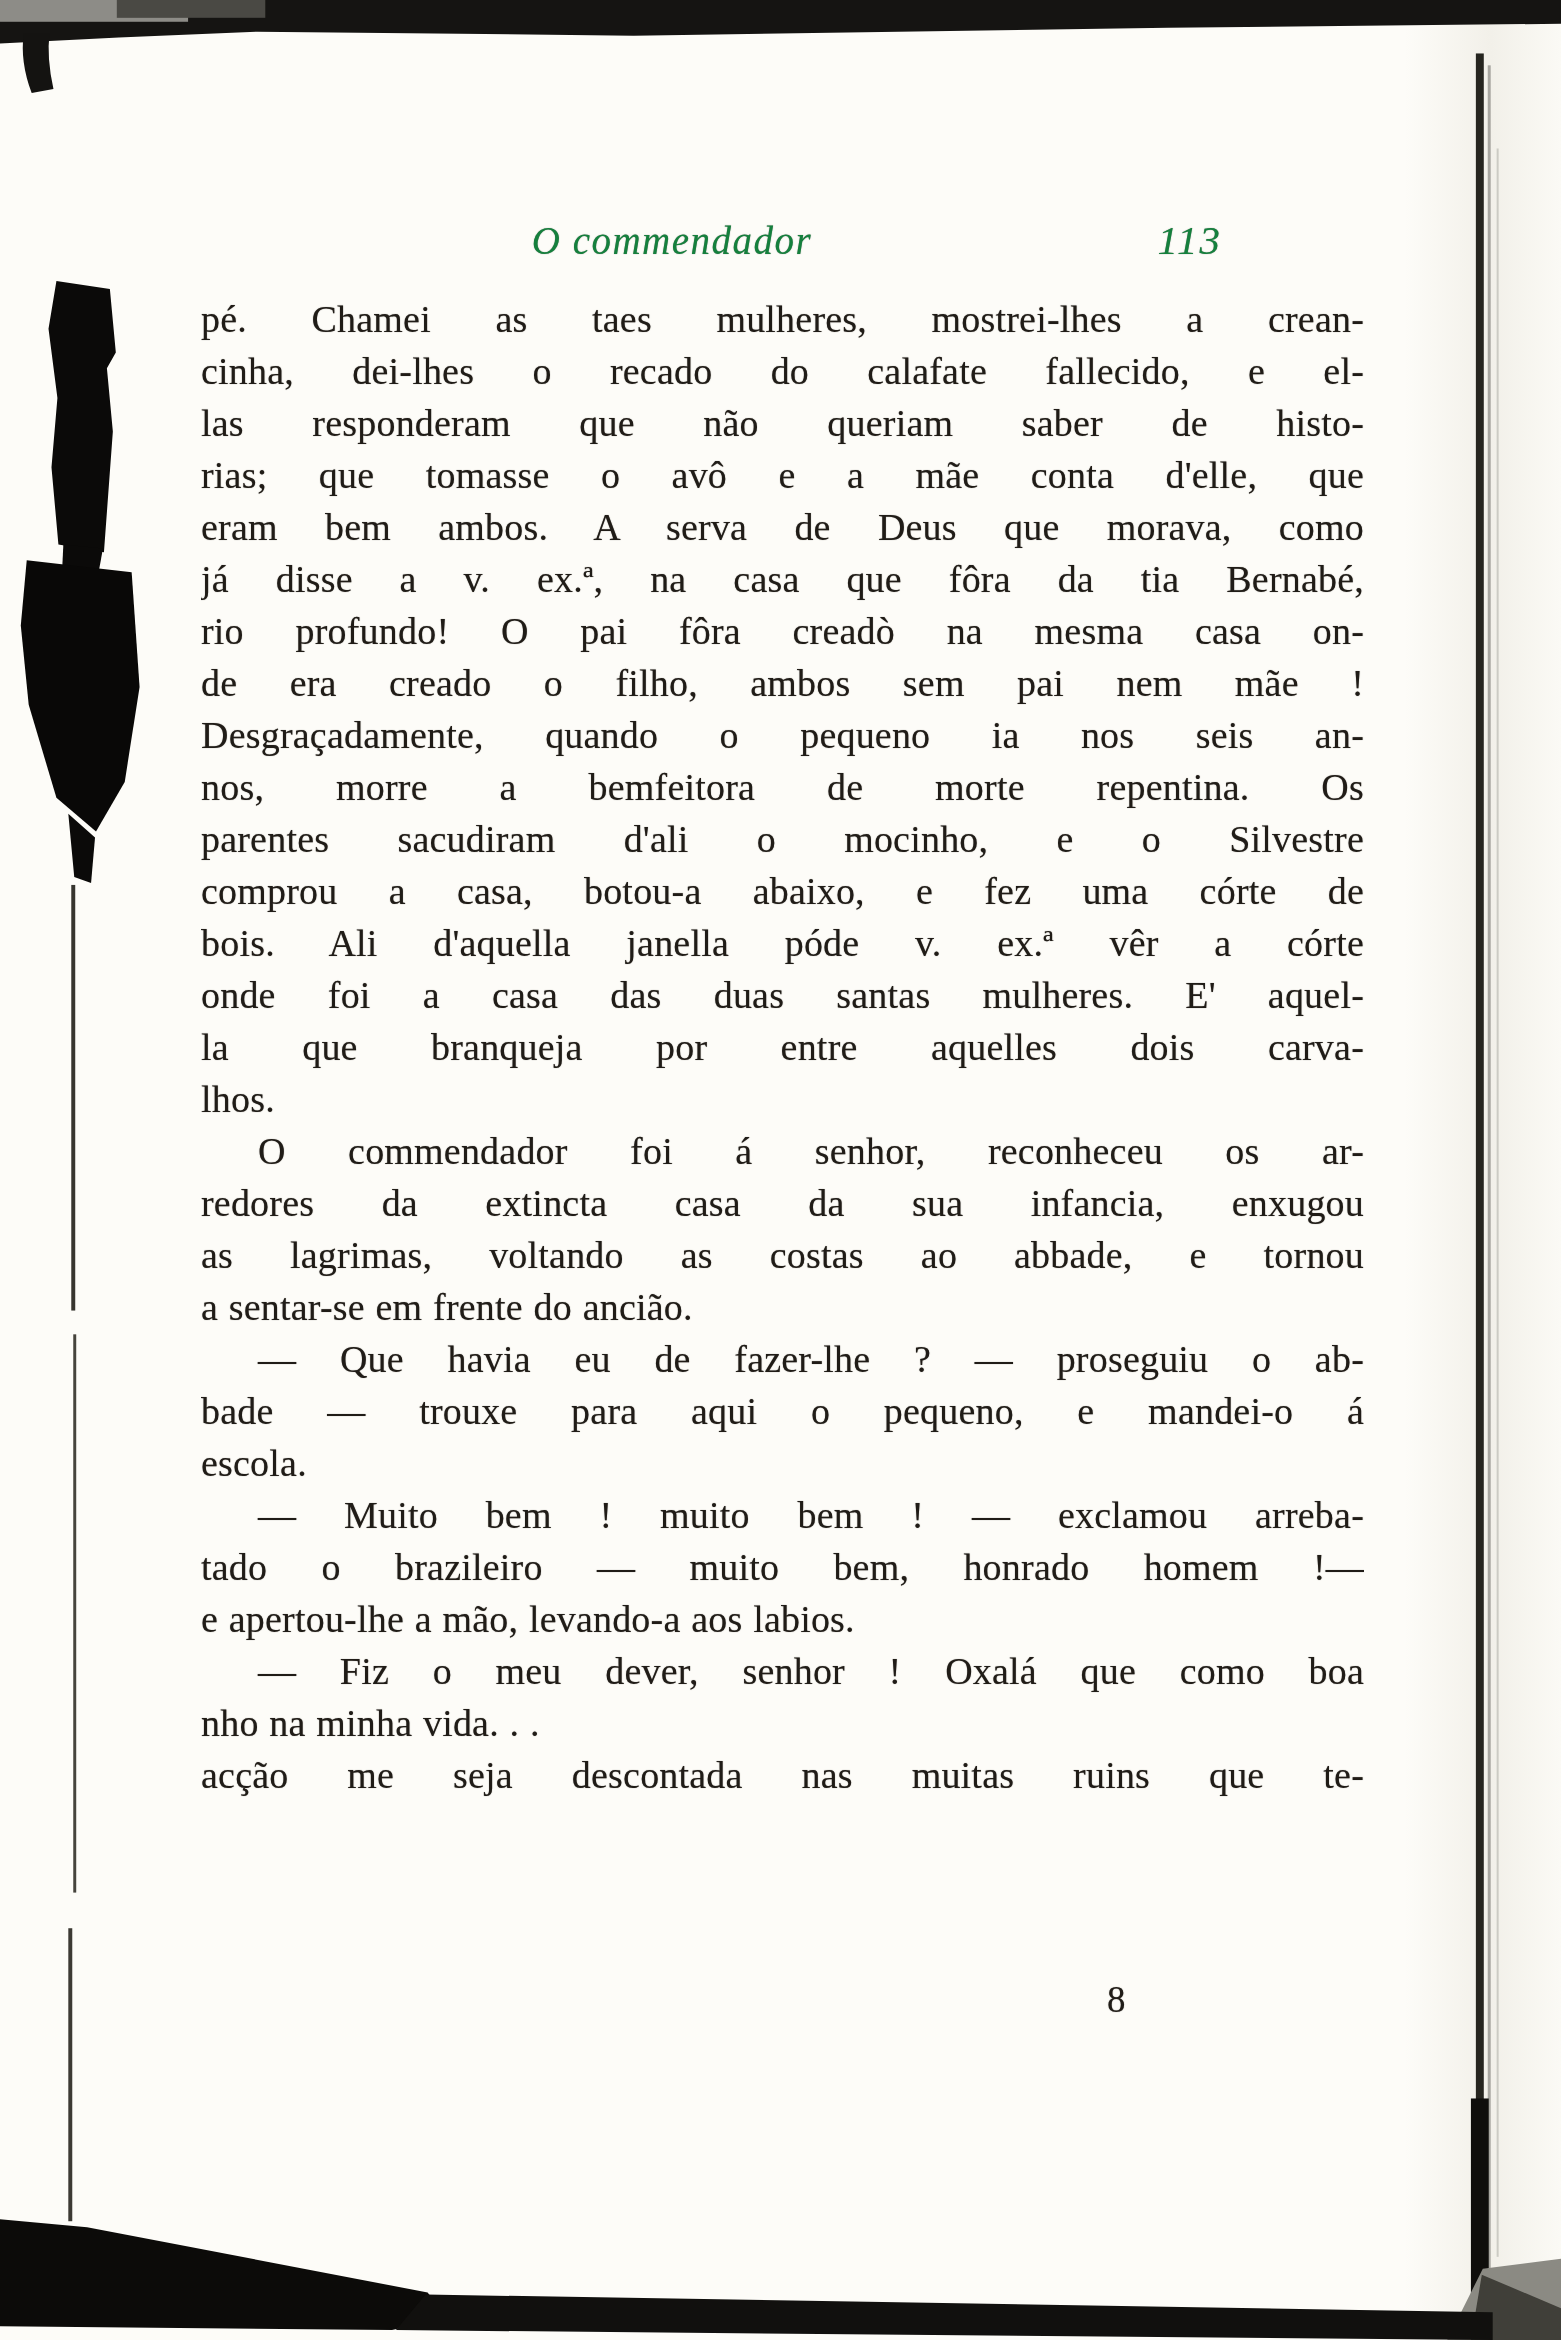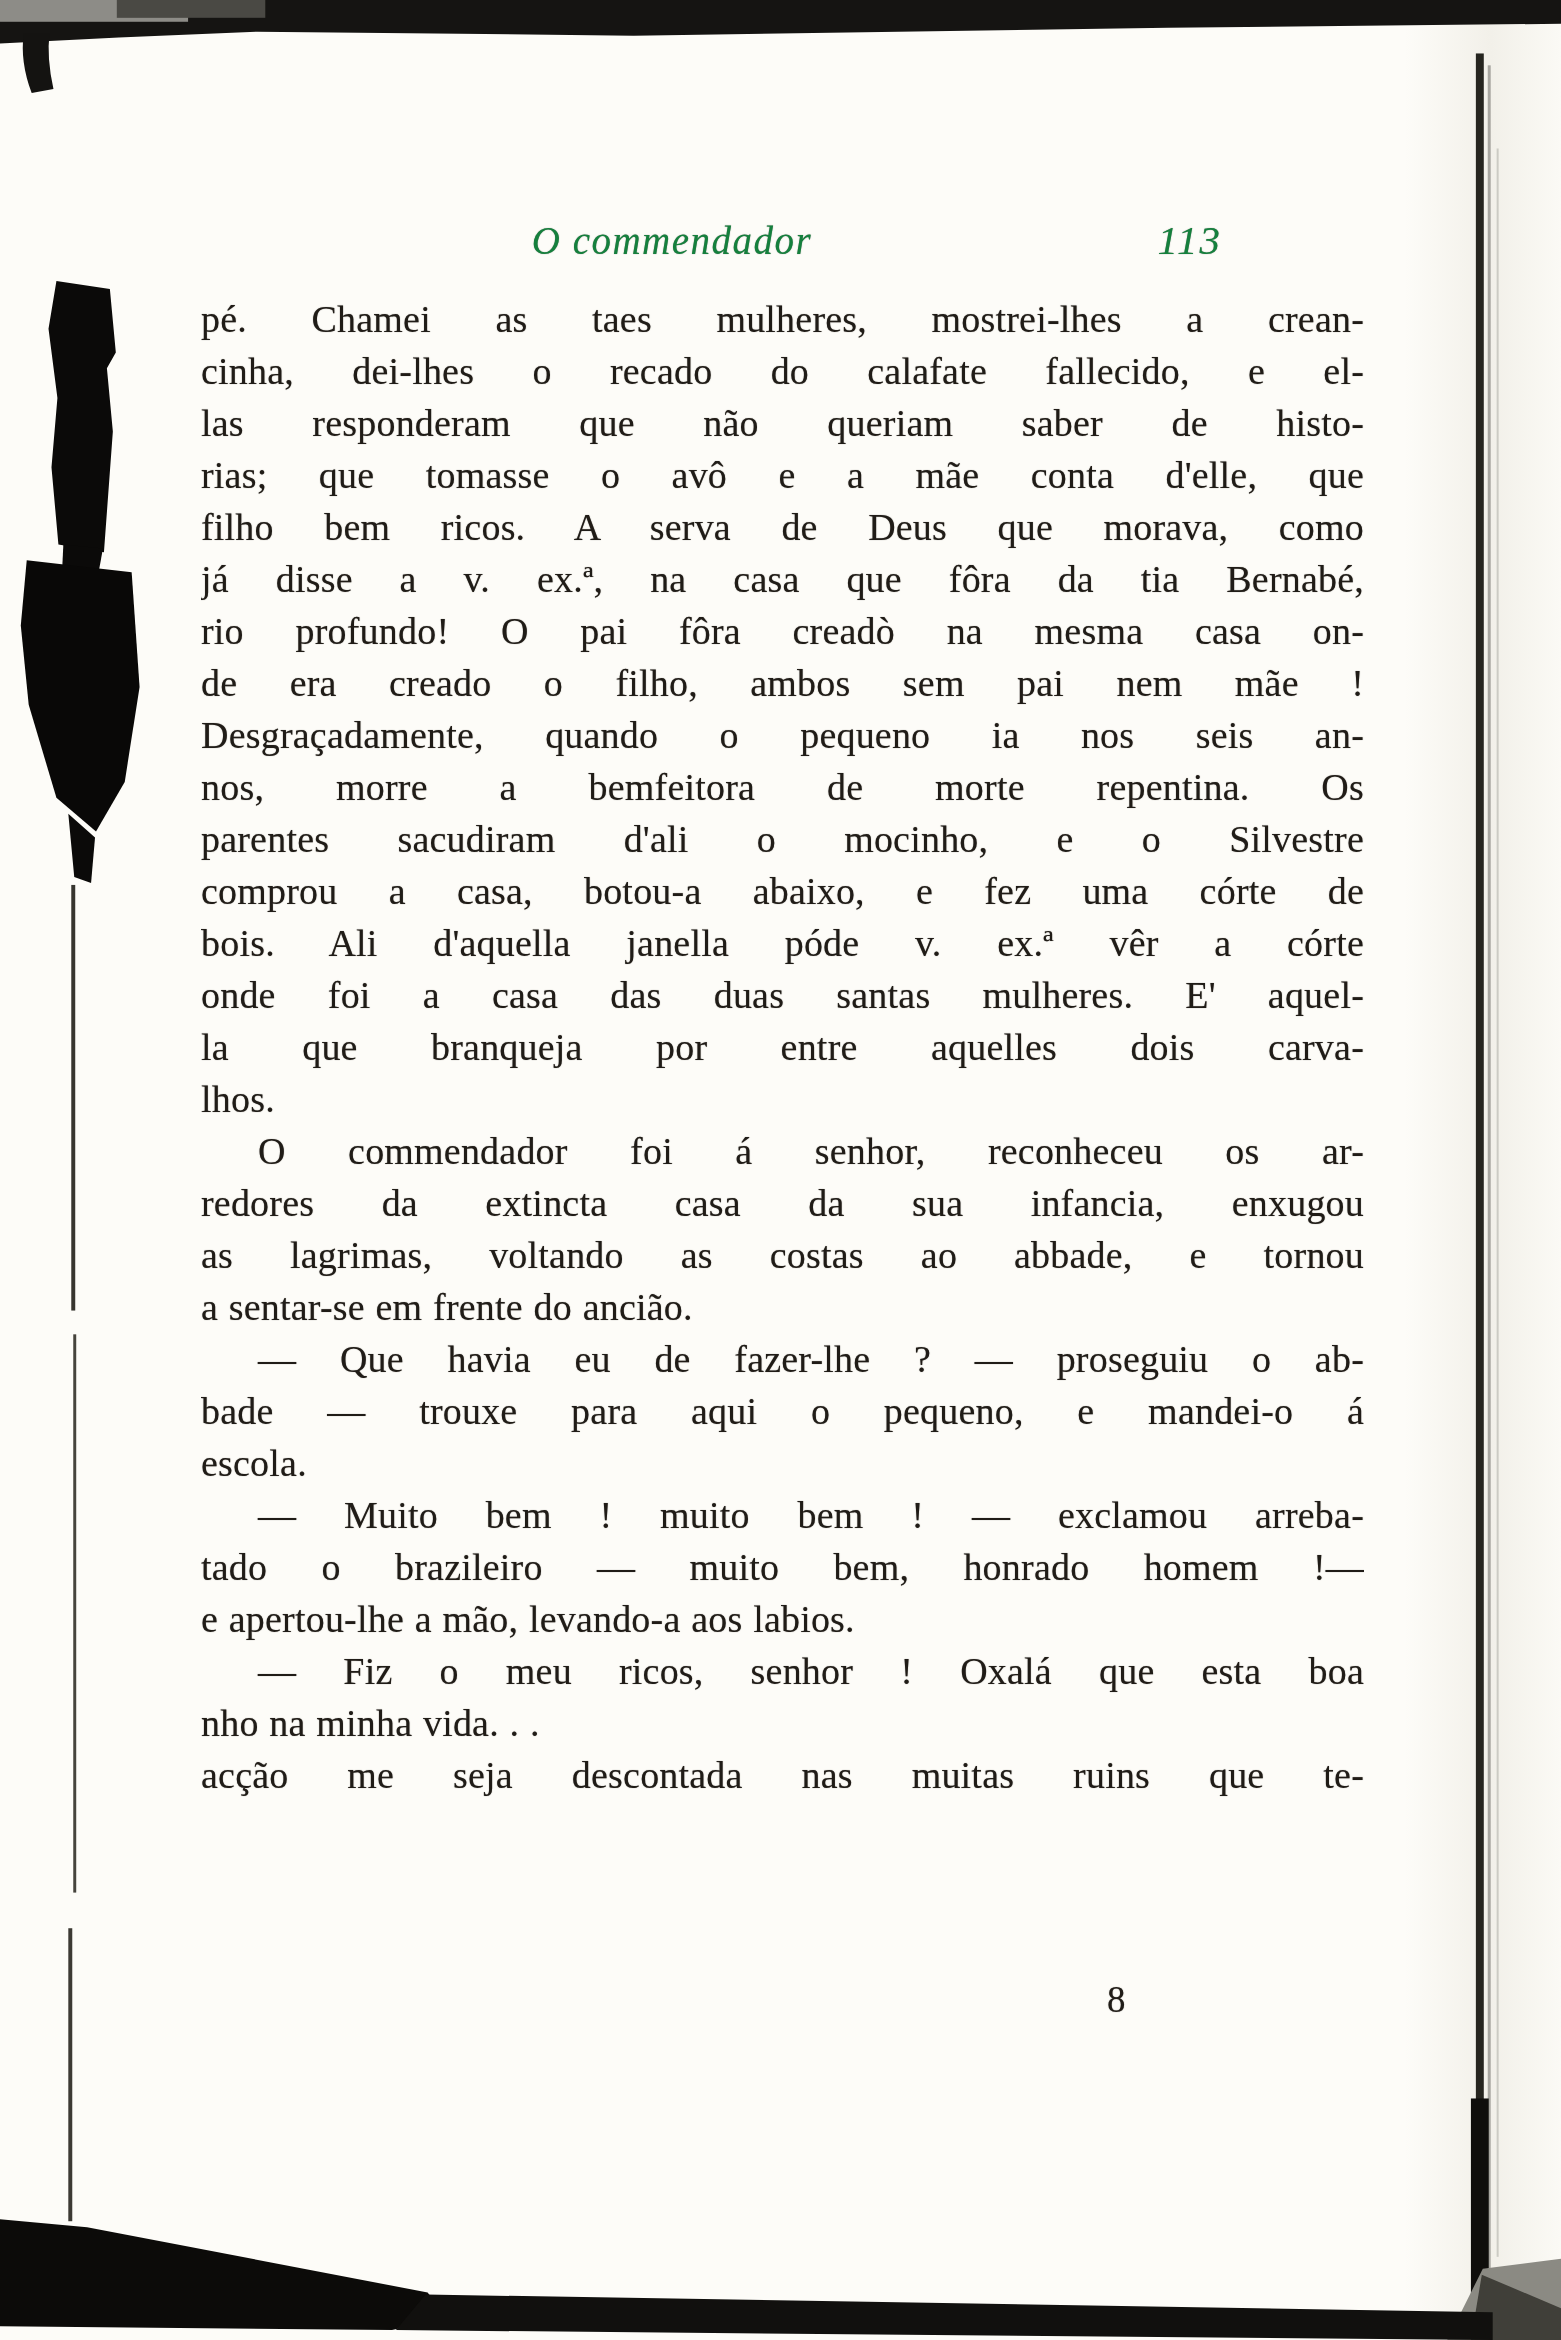--- a/index.html
+++ b/index.html
@@ -101,21 +101,21 @@
   <span class="running-title">O commendador</span>
   <span class="page-number">113</span>
 </div>
 
 <div class="text-block" id="text-block">
     <div class="paragraph">
       <div class="line">pé. Chamei as taes mulheres, mostrei-lhes a crean-</div>
       <div class="line">cinha, dei-lhes o recado do calafate fallecido, e el-</div>
       <div class="line">las responderam que não queriam saber de histo-</div>
       <div class="line">rias; que tomasse o avô e a mãe conta d'elle, que</div>
-      <div class="line">filho bem ricos. A serva de Deus que morava, como</div>
+      <div class="line">eram bem ambos. A serva de Deus que morava, como</div>
       <div class="line">já disse a v. ex.ª, na casa que fôra da tia Bernabé,</div>
       <div class="line">rio profundo! O pai fôra creadò na mesma casa on-</div>
       <div class="line">de era creado o filho, ambos sem pai nem mãe !</div>
       <div class="line">Desgraçadamente, quando o pequeno ia nos seis an-</div>
       <div class="line">nos, morre a bemfeitora de morte repentina. Os</div>
       <div class="line">parentes sacudiram d'ali o mocinho, e o Silvestre</div>
       <div class="line">comprou a casa, botou-a abaixo, e fez uma córte de</div>
       <div class="line">bois. Ali d'aquella janella póde v. ex.ª vêr a córte</div>
       <div class="line">onde foi a casa das duas santas mulheres. E' aquel-</div>
       <div class="line">la que branqueja por entre aquelles dois carva-</div>
@@ -133,20 +133,20 @@
       <div class="line last">escola.</div>
     </div>
     <div class="paragraph indent">
       <div class="line">— Muito bem ! muito bem ! — exclamou arreba-</div>
       <div class="line">tado o brazileiro — muito bem, honrado homem !—</div>
       <div class="line last">e apertou-lhe a mão, levando-a aos labios.</div>
     </div>
     <div class="paragraph indent">
     </div>
     <div class="paragraph indent">
-      <div class="line">— Fiz o meu ricos, senhor ! Oxalá que esta boa</div>
+      <div class="line">— Fiz o meu dever, senhor ! Oxalá que como boa</div>
       <div class="line last">nho na minha vida. . .</div>
       <div class="line">acção me seja descontada nas muitas ruins que te-</div>
     </div>
   </div>
 
 <div class="signature">8</div>
 
 
 </body></html>

